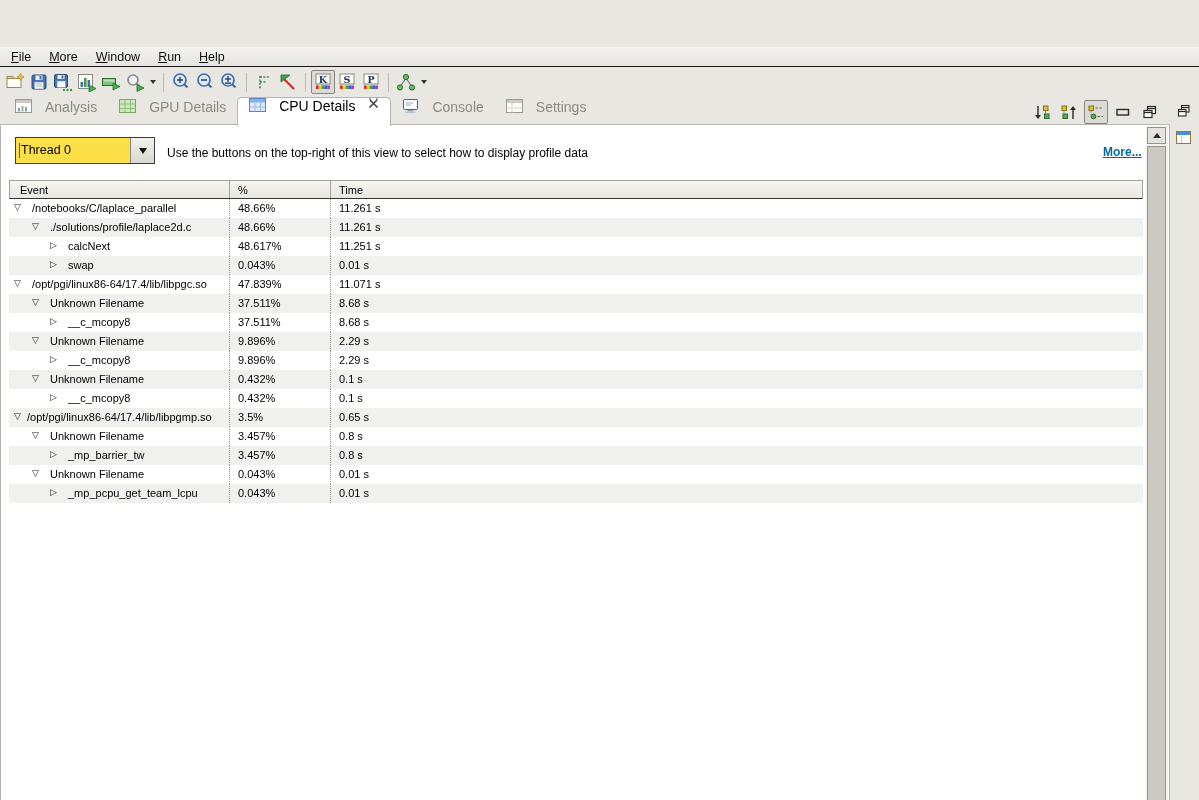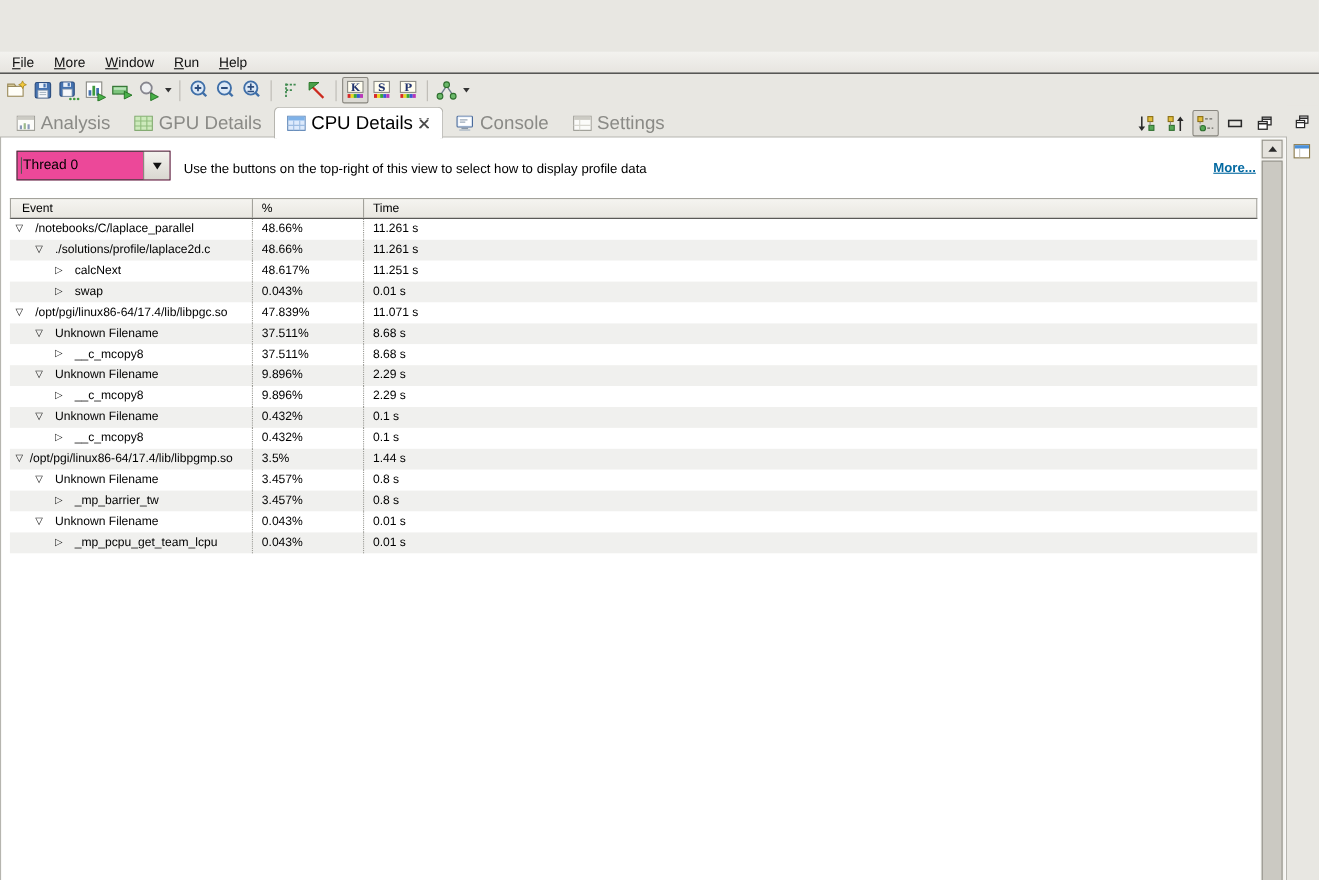--- a/index.html
+++ b/index.html
@@ -19,32 +19,32 @@
     background:#e8e7e2; display:flex; align-items:center; padding-left:3px; }
   .tbtn { width:24px; height:24px; display:flex; align-items:center; justify-content:center; border:1px solid transparent; border-radius:2px; }
   .tbtn.pressed { background:#dcdad4; border:1px solid #88867f; }
   .tbtn-dd { width:11px; height:24px; display:flex; align-items:center; justify-content:center; }
   .tsep { width:1px; height:19px; background:#bcbab4; margin:0 5px; }
   .dd-arrow { width:0; height:0; border-left:3.5px solid transparent; border-right:3.5px solid transparent; border-top:4px solid #333; }
 
   
   .tabbar { position:absolute; top:49px; left:0; width:1170px; height:29px;
     display:flex; align-items:flex-end; padding-left:4px; z-index:3; }
-  .tab { height:26px; display:flex; align-items:center; gap:5px; padding:0 11px;
-    font-size:17px; color:#8a8a86; }
+  .tab { height:26px; display:flex; gap:13px; padding:0 11px;
+    font-size:14px; color:#8a8a86; }
   .tab.active { background:#ffffff; border:1px solid #b6b5af; border-bottom:none;
     border-radius:5px 5px 0 0; color:#000; height:29px; margin-bottom:-1px; position:relative; z-index:4; }
   .view-toolbar { position:absolute; left:1030px; top:53px; display:flex; align-items:center; gap:3px; z-index:5; }
 
   
   .panel { position:absolute; top:77px; left:0; width:1170px; height:716px;
     background:#ffffff; border:1px solid #b6b5af; border-radius:0 0 7px 7px; }
 
   .combo { position:absolute; left:14px; top:12px; width:140px; height:27px;
-    border:1px solid #3c3c3c; background:#ec4899; display:flex; }
+    border:1px solid #3c3c3c; background:#fde047; display:flex; }
   .combo-text { flex:1; font-size:12.5px; color:#000; line-height:25px; padding-left:3px;
     display:flex; align-items:center; overflow:hidden; white-space:nowrap; }
   .caret { width:1px; height:15px; background:#555; margin-right:1px; }
   .combo-btn { width:24px; border-left:1px solid #8a8880; background:linear-gradient(#f3f2ee,#d9d7d0);
     display:flex; align-items:center; justify-content:center; }
   .combo-btn .dd-arrow { border-left-width:4.5px; border-right-width:4.5px; border-top-width:6px; border-top-color:#111; }
 
   .hint { position:absolute; left:166px; top:21px; font-size:12px; color:#000; }
   .more-link { position:absolute; left:1102px; top:20px; font-size:12px; font-weight:bold;
     color:#0369a1; text-decoration:underline; cursor:pointer; }
@@ -458,21 +458,21 @@
       <div class="c-pct">0.432%</div>
       <div class="c-time">0.1 s</div>
     </div>
 
     <div class="trow alt">
       <div class="c-event">
         <span class="arrow" style="left: 5px;">▽</span>
         <span class="evt-label" style="padding-left: 18px;">/opt/pgi/linux86-64/17.4/lib/libpgmp.so</span>
       </div>
       <div class="c-pct">3.5%</div>
-      <div class="c-time">1.44 s</div>
+      <div class="c-time">0.65 s</div>
     </div>
 
     <div class="trow">
       <div class="c-event">
         <span class="arrow" style="left: 23px;">▽</span>
         <span class="evt-label" style="padding-left: 41px;">Unknown Filename</span>
       </div>
       <div class="c-pct">3.457%</div>
       <div class="c-time">0.8 s</div>
     </div>

